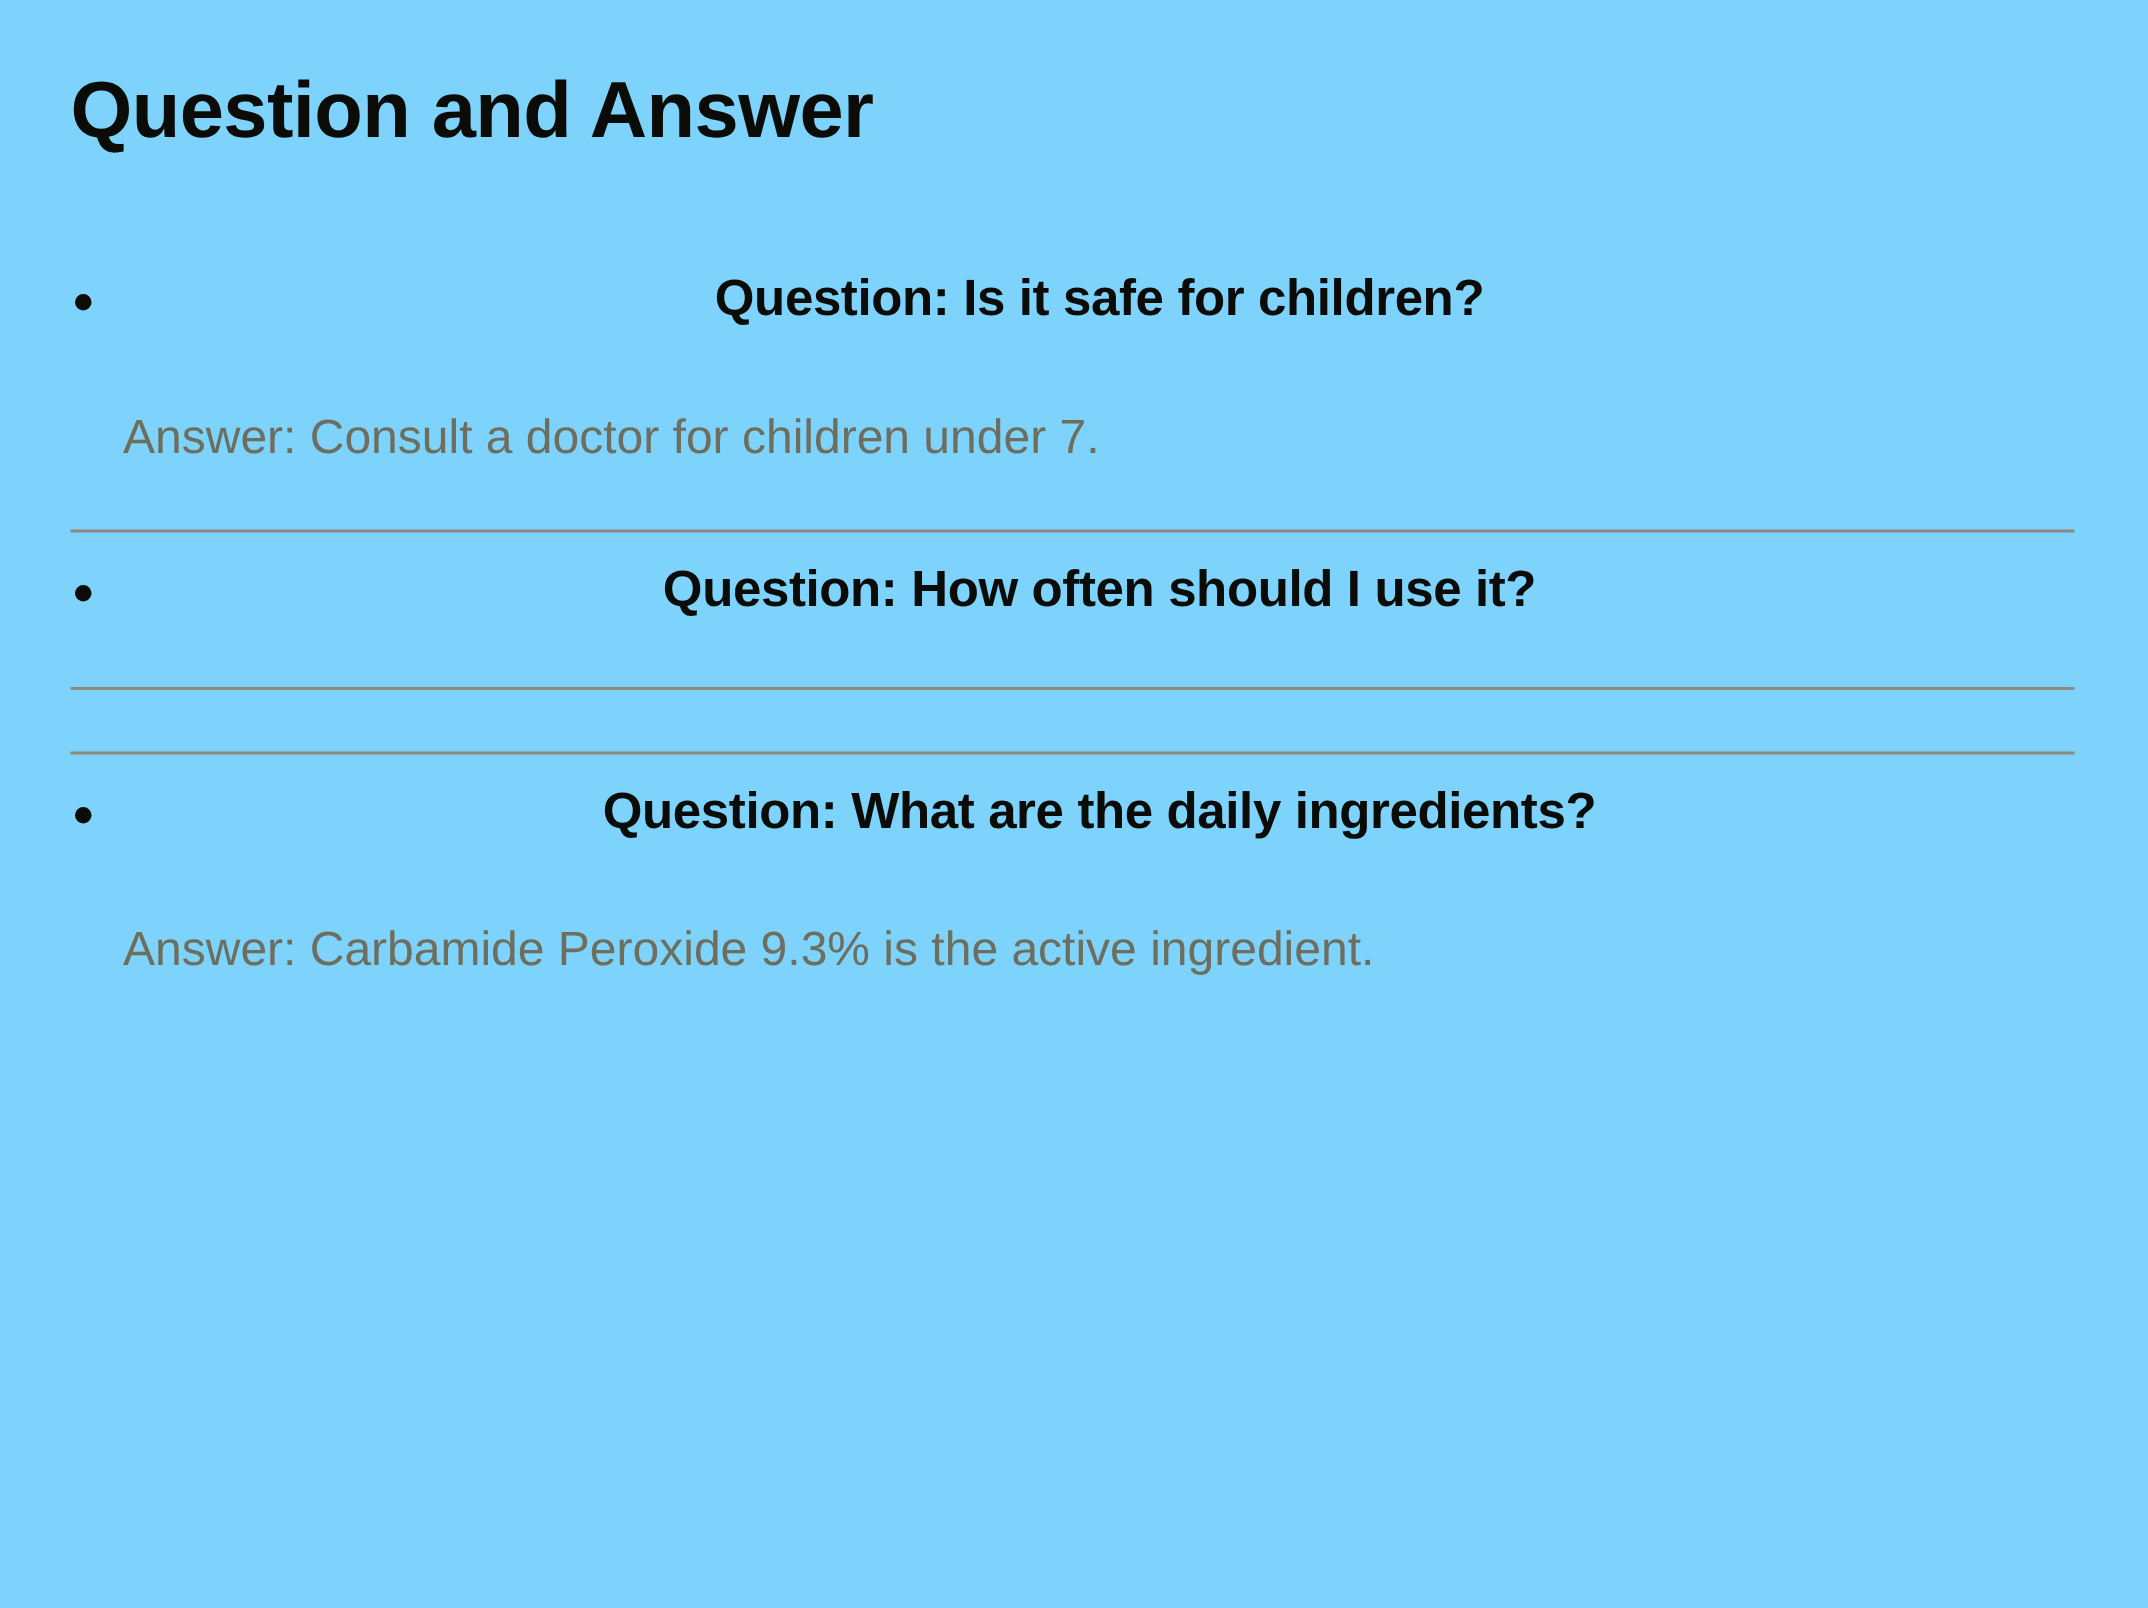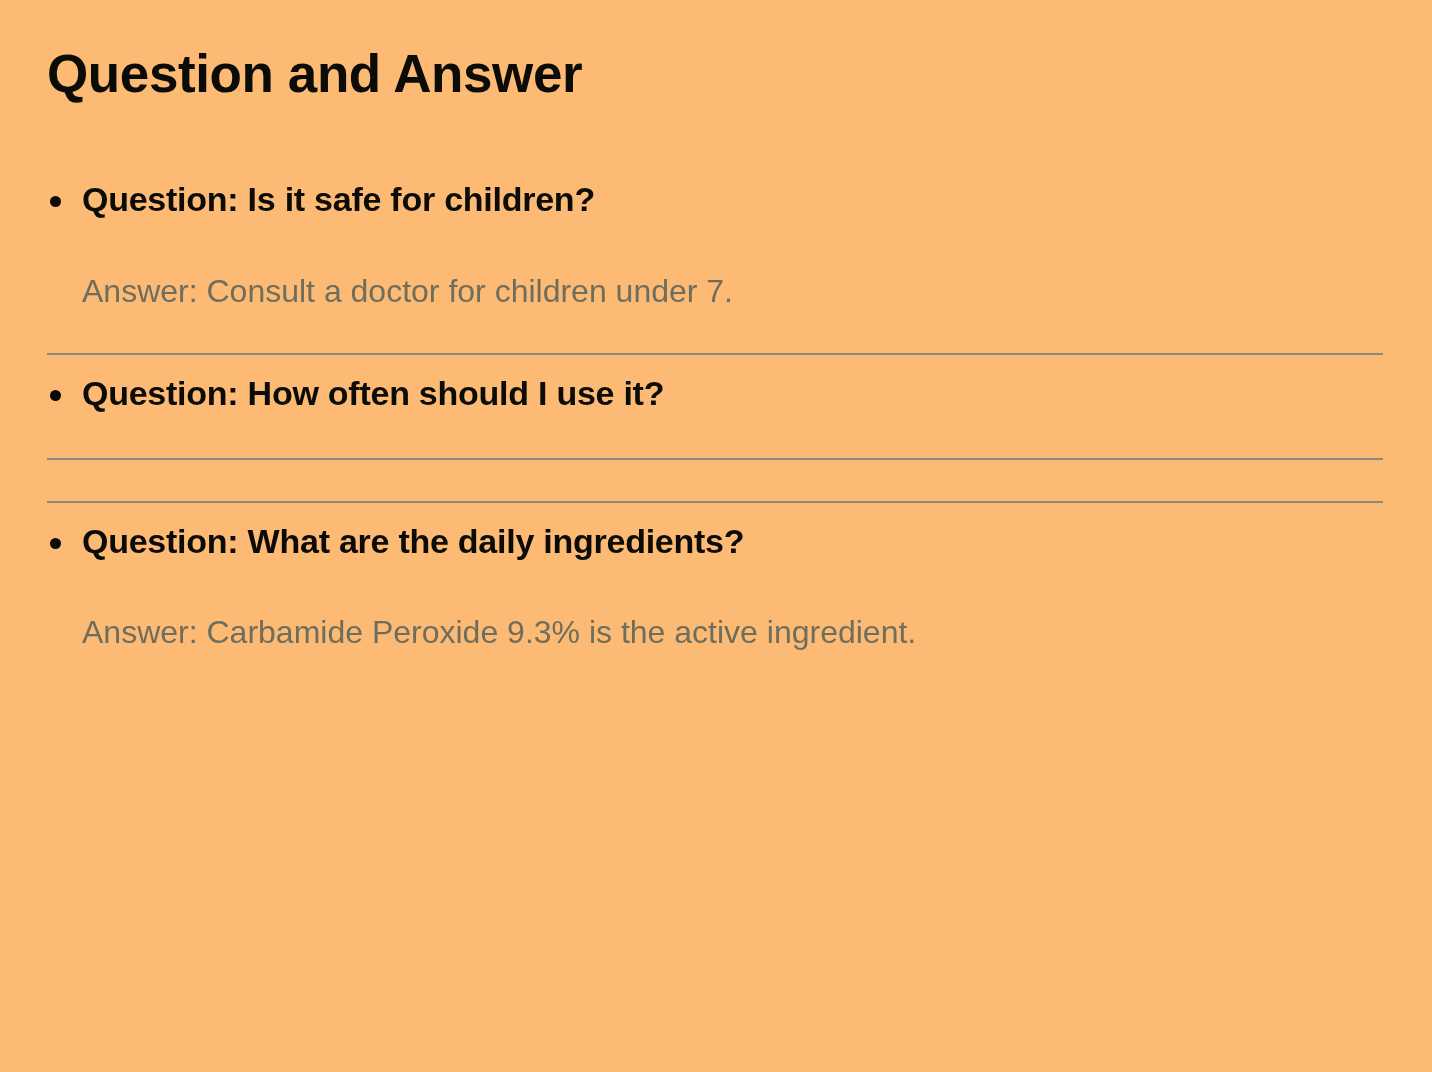--- a/index.html
+++ b/index.html
@@ -13,21 +13,21 @@
     background: #F0EEDF;
     font-family: "Liberation Sans", sans-serif;
     -webkit-font-smoothing: antialiased;
     overflow: hidden;
   }
 
   .page {
     position: relative;
     width: 1432px;
     height: 1072px;
-    background: #fdba74;
+    background: #7dd3fc;
     padding: 0;
   }
 
   .page-title {
     position: absolute;
     left: 47px;
     top: 44px;
     font-size: 53px;
     font-weight: bold;
     color: #0B0B08;
@@ -78,20 +78,21 @@
   }
 
   .question-text {
     display: block;
     font-size: 34px;
     font-weight: bold;
     color: #0B0B08;
     line-height: 1.34;
     letter-spacing: -0.25px;
     white-space: nowrap;
+    text-align: center;
   }
 
   .answer-text {
     display: block;
     padding-left: 35px;
     font-size: 32px;
     font-weight: normal;
     color: #6E6E5E;
     line-height: 1.3;
     letter-spacing: 0px;

